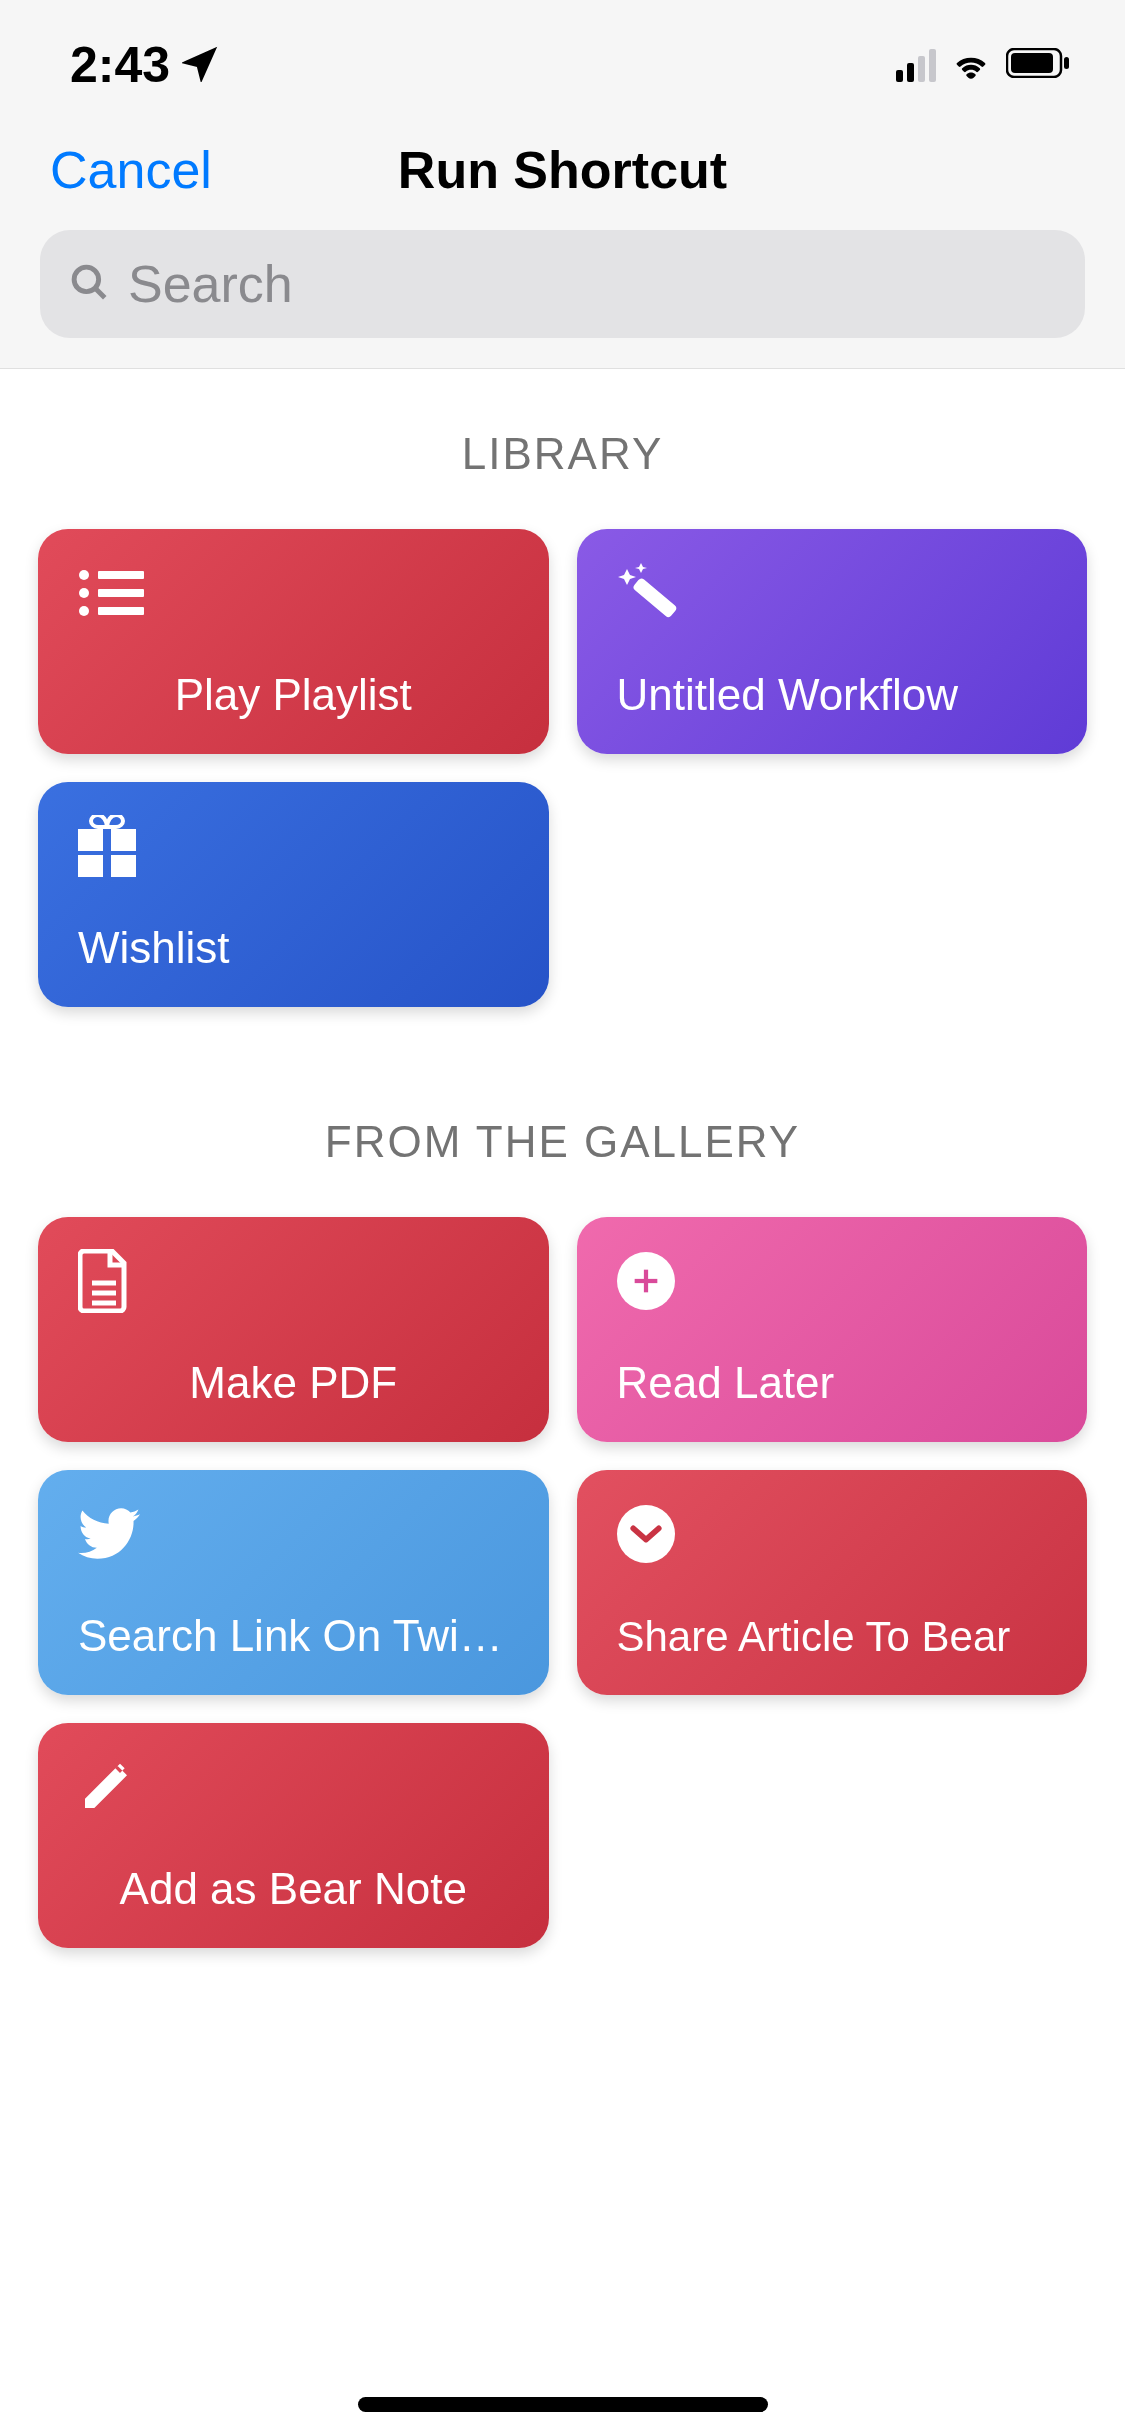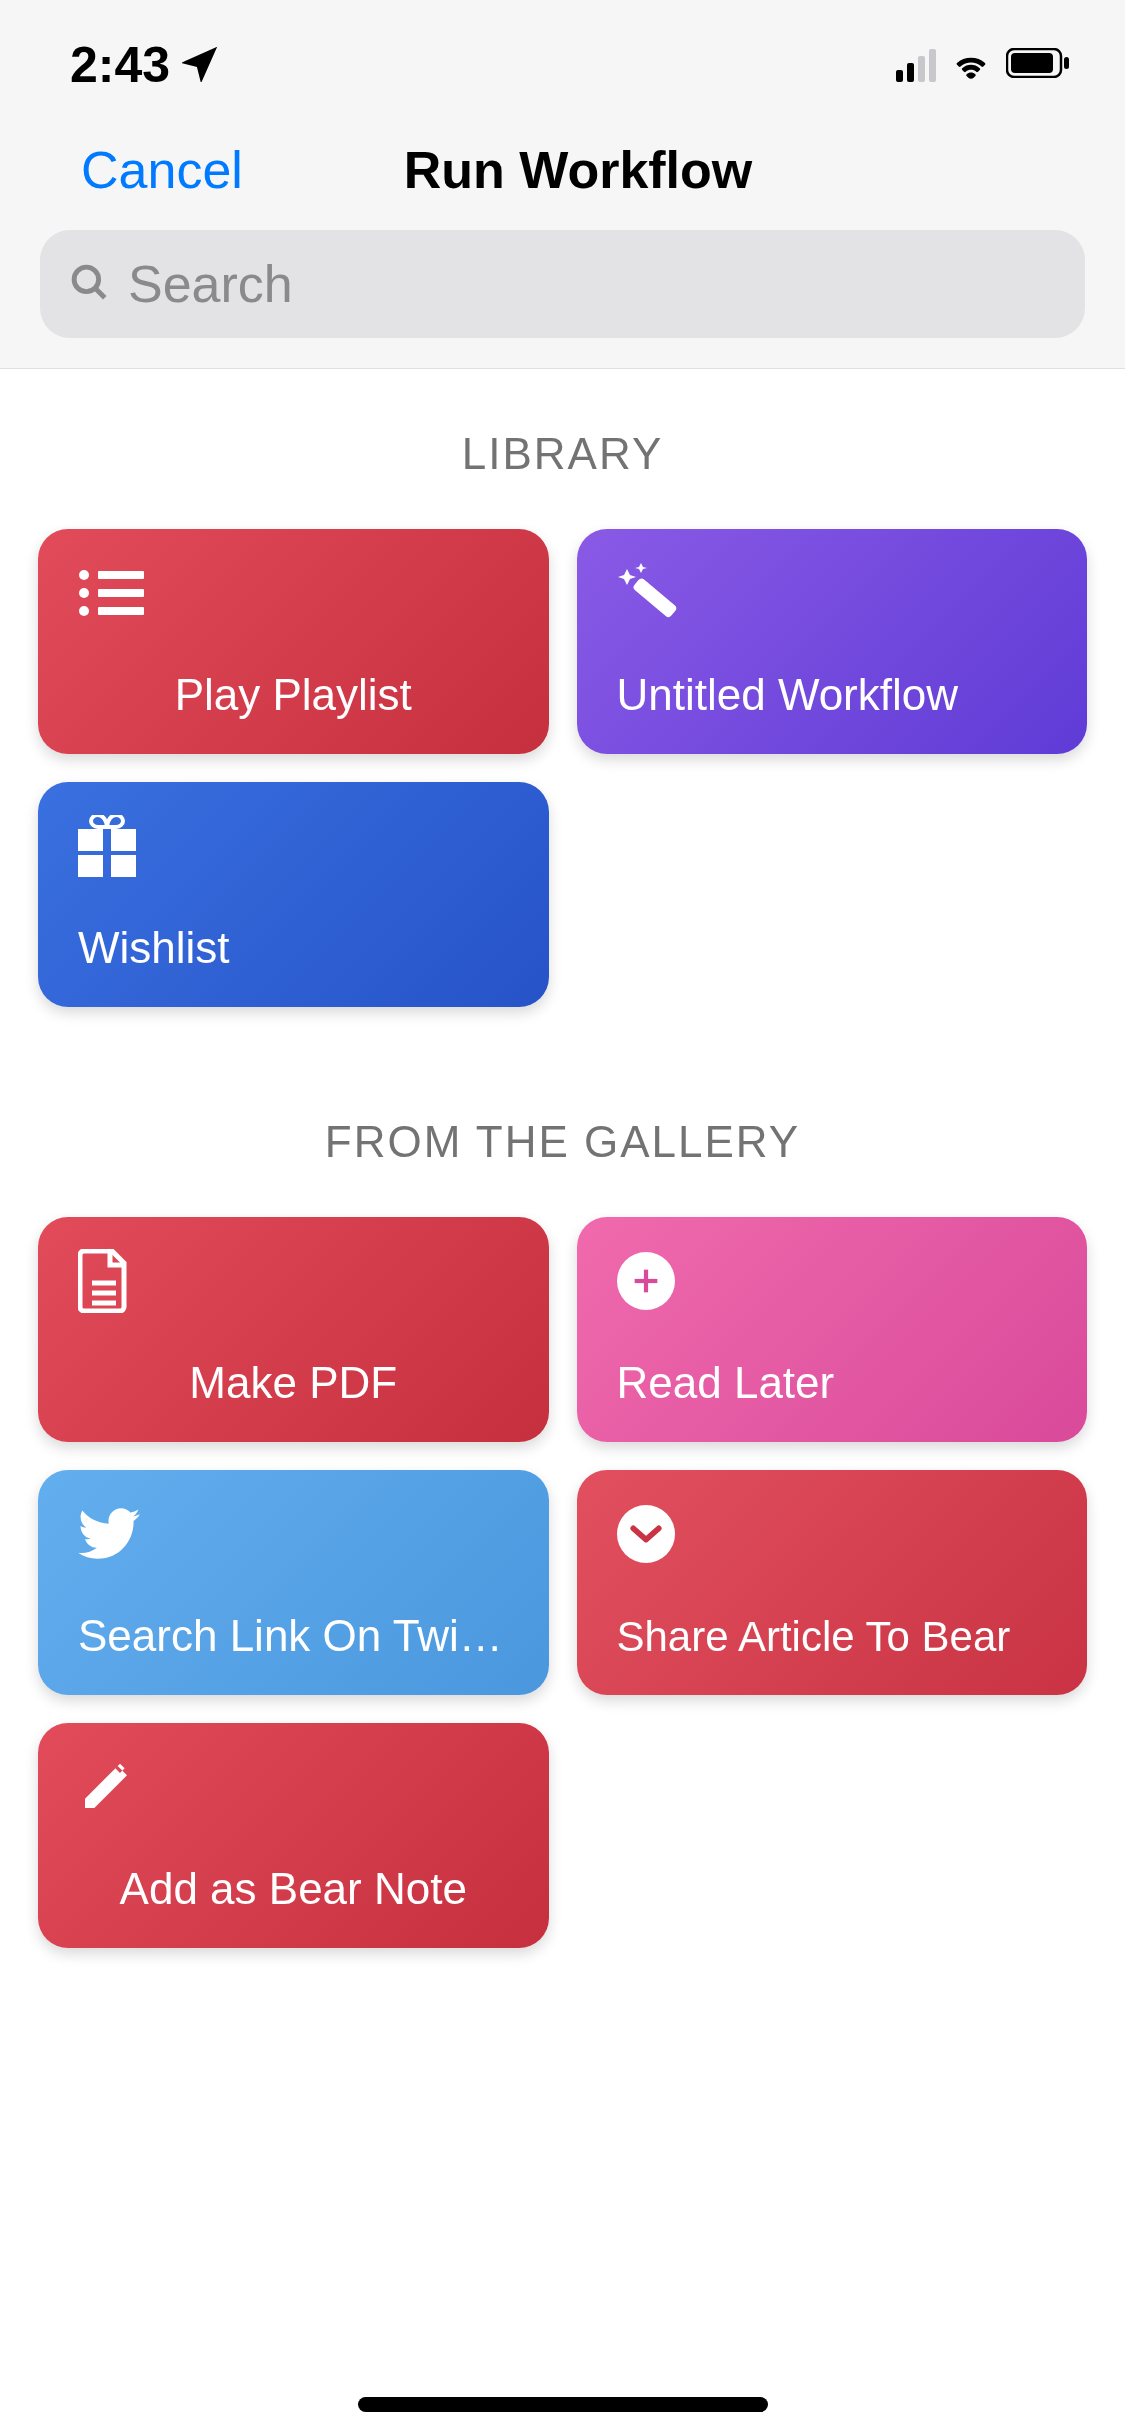--- a/index.html
+++ b/index.html
@@ -48,21 +48,20 @@
     .cellular-bars span:nth-child(2){height:19px}
     .cellular-bars span:nth-child(3){height:26px;background:#c7c7cc}
     .cellular-bars span:nth-child(4){height:33px;background:#c7c7cc}
     .nav-bar {
       display: flex;
       align-items: center;
       justify-content: center;
       position: relative;
       height: 120px;
       padding: 0 50px;
-      margin-left: 31px;
     }
     .nav-left {
       position: absolute;
       left: 50px;
       color: #007aff;
       font-size: 52px;
       font-weight: 400;
     }
     .nav-title {
       font-size: 52px;
@@ -175,21 +174,21 @@
             <rect x="1" y="1" width="54" height="28" rx="7" fill="none" stroke="#000" stroke-width="2.5"></rect>
             <rect x="5" y="5" width="42" height="20" rx="4" fill="#000"></rect>
             <rect x="58" y="9" width="5" height="12" rx="2.5" fill="#000"></rect>
           </svg>
       </span>
     </div>
   </div>
 
   <div class="nav-bar">
     <div class="nav-left">Cancel</div>
-    <div class="nav-title">Run Workflow</div>
+    <div class="nav-title">Run Shortcut</div>
   </div>
 
   <div class="search-wrap">
     <div class="search-field">
       <span class="search-icon">
         <svg width="42" height="42" viewBox="0 0 24 24" fill="none" stroke="#8a8a8e" stroke-width="2.8">
             <circle cx="10.5" cy="10.5" r="7"></circle>
             <line x1="21" y1="21" x2="16" y2="16"></line>
           </svg>
       </span>

